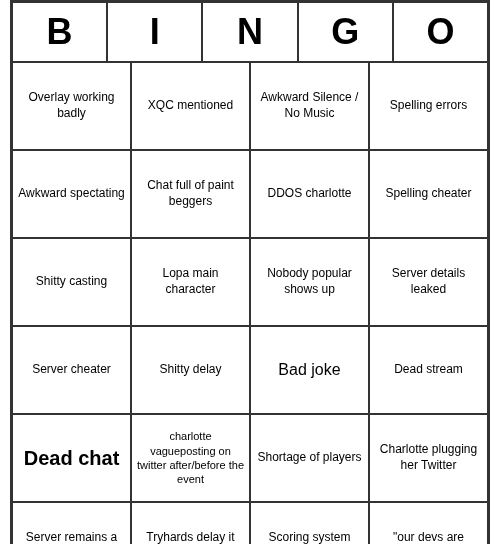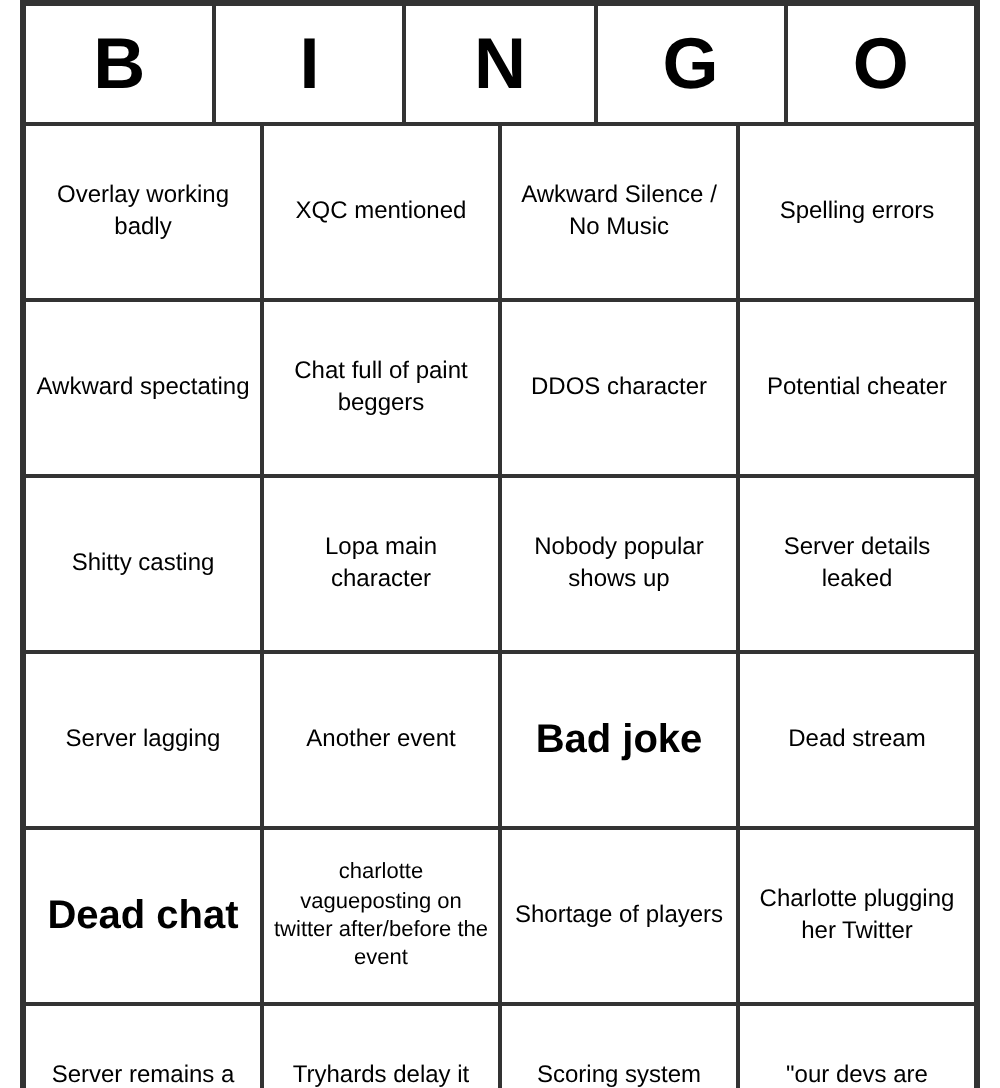--- a/index.html
+++ b/index.html
@@ -54,29 +54,29 @@
       <div class="bingo-header-cell">G</div>
       <div class="bingo-header-cell">O</div>
     </div>
   <div class="bingo-grid">
   <div class="bingo-cell">Overlay working badly</div>
       <div class="bingo-cell">XQC mentioned</div>
       <div class="bingo-cell">Awkward Silence / No Music</div>
       <div class="bingo-cell">Spelling errors</div>
       <div class="bingo-cell">Awkward spectating</div>
       <div class="bingo-cell">Chat full of paint beggers</div>
-      <div class="bingo-cell">DDOS character</div>
-      <div class="bingo-cell">Potential cheater</div>
+      <div class="bingo-cell">DDOS charlotte</div>
+      <div class="bingo-cell">Spelling cheater</div>
       <div class="bingo-cell">Shitty casting</div>
       <div class="bingo-cell">Lopa main character</div>
       <div class="bingo-cell">Nobody popular shows up</div>
       <div class="bingo-cell">Server details leaked</div>
-      <div class="bingo-cell">Server lagging</div>
-      <div class="bingo-cell">Another event</div>
-      <div class="bingo-cell" style="font-size: 20px; font-weight: bold;">Bad joke</div>
+      <div class="bingo-cell">Server cheater</div>
+      <div class="bingo-cell">Shitty delay</div>
+      <div class="bingo-cell" style="font-size: 16px; font-weight: normal;">Bad joke</div>
       <div class="bingo-cell">Dead stream</div>
       <div class="bingo-cell" style="font-size: 20px; font-weight: bold;">Dead chat</div>
       <div class="bingo-cell" style="font-size: 11px;">charlotte vagueposting on twitter after/before the event</div>
       <div class="bingo-cell">Shortage of players</div>
       <div class="bingo-cell">Charlotte plugging her Twitter</div>
       <div class="bingo-cell">Server remains a mystery</div>
       <div class="bingo-cell">Tryhards delay it unfun</div>
       <div class="bingo-cell">Scoring system unclear</div>
       <div class="bingo-cell">"our devs are working on it"</div>
       <div class="bingo-cell" style="font-size: 20px; font-weight: normal; padding-left: 28px;">Map too big</div>

